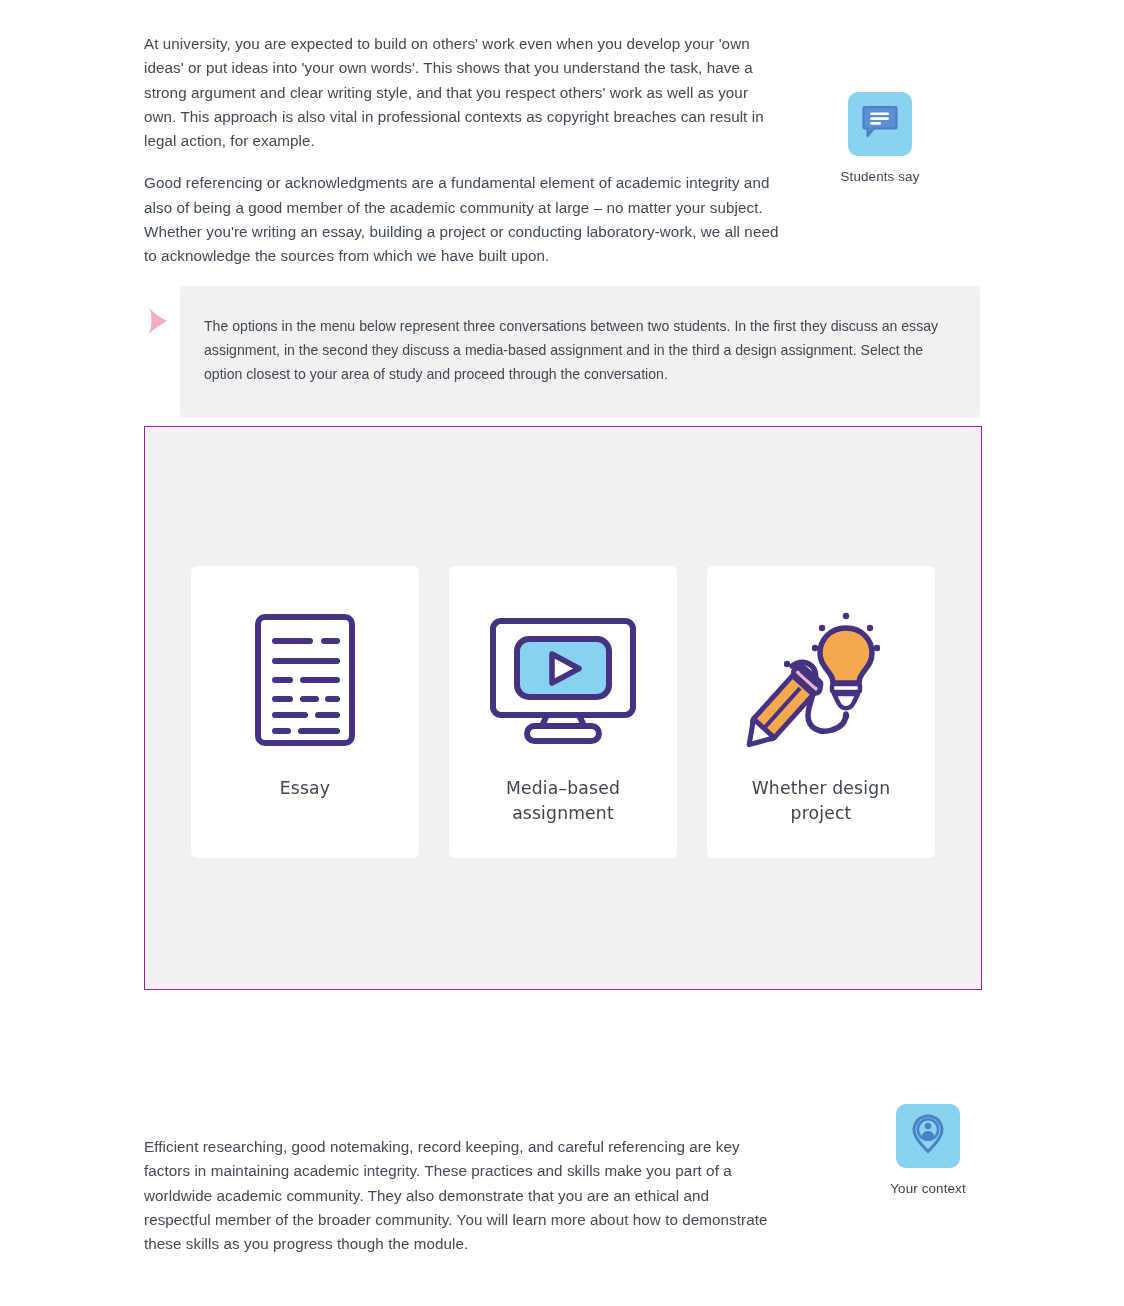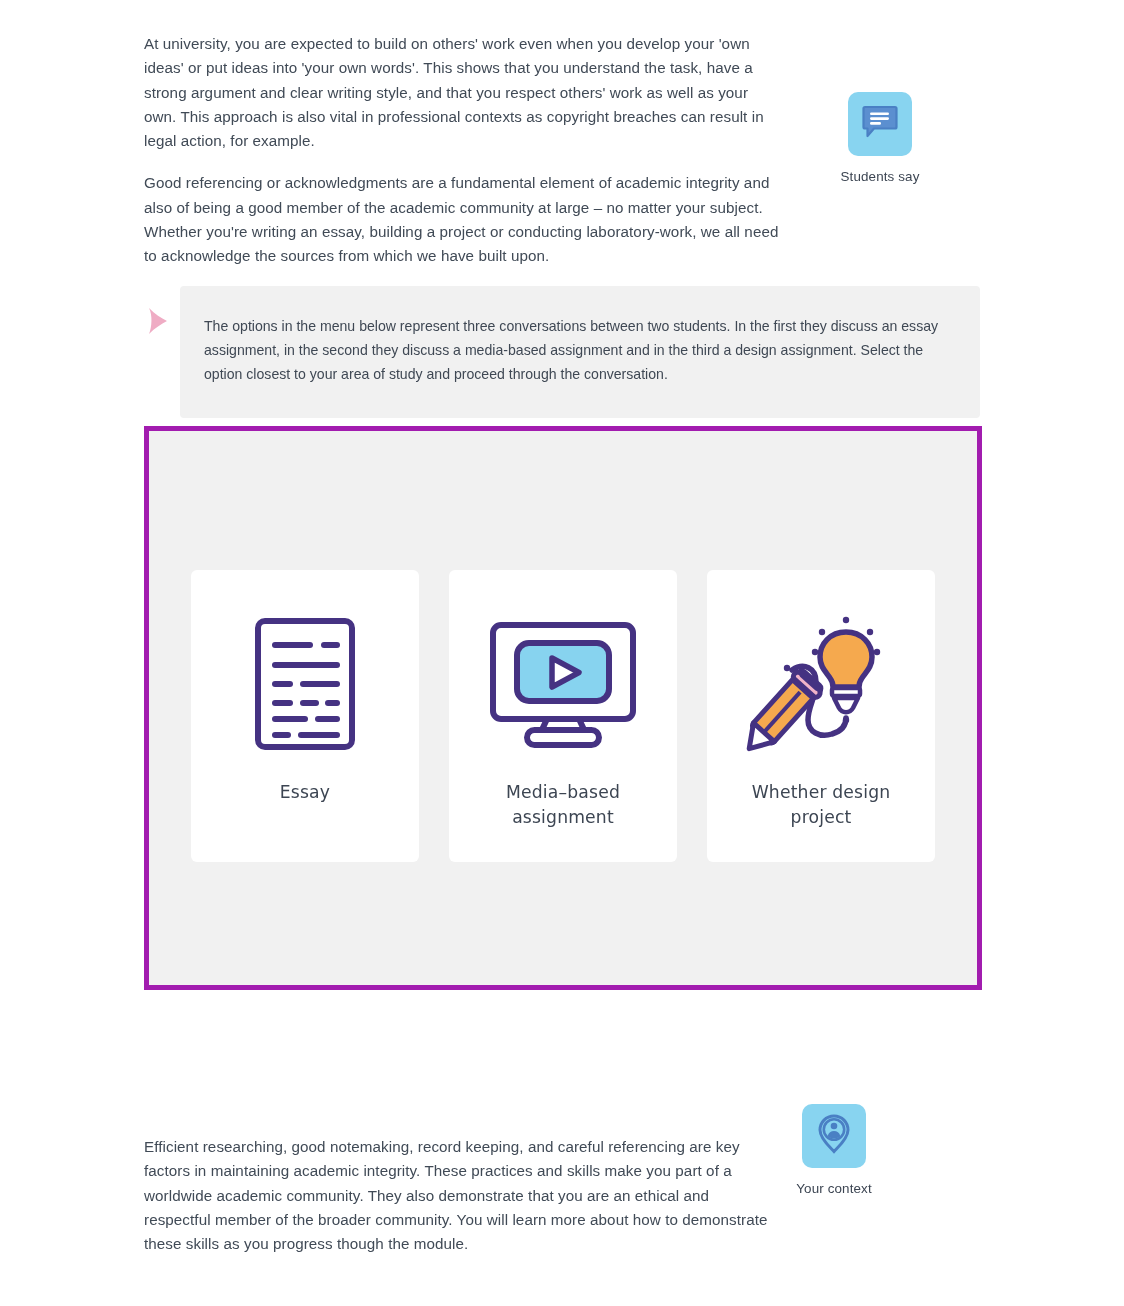--- a/index.html
+++ b/index.html
@@ -82,21 +82,21 @@
   }
 
   
   .panel {
     position: absolute;
     left: 144px;
     top: 426px;
     width: 838px;
     height: 564px;
     background: #f1f1f1;
-    border: 5px solid #a21caf;
+    border: 1px solid #a21caf;
   }
   .cards {
     position: absolute;
     left: 0;
     top: 139px;
     width: 100%;
     display: flex;
     justify-content: center;
     gap: 30px;
   }
@@ -232,21 +232,21 @@
       <div class="card-label">Whether design project</div>
     </div>
 
   </div>
 </div>
 
 <div class="para-block" style="top:1098px;margin-top:37px;">
   <p class="para">Efficient researching, good notemaking, record keeping, and careful referencing are key factors in maintaining academic integrity. These practices and skills make you part of a worldwide academic community. They also demonstrate that you are an ethical and respectful member of the broader community. You will learn more about how to demonstrate these skills as you progress though the module.</p>
 </div>
 
-<div class="aside-icon" style="left:754px; top:1104px;">
+<div class="aside-icon" style="left:848px; top:1104px;">
   <div class="icon-tile">
     <span>
       <svg width="34" height="40" viewBox="0 0 34 40" aria-hidden="true">
         <path d="M17 2 C9 2 3 8.3 3 16 C3 25 14 34 17 37.5 C20 34 31 25 31 16 C31 8.3 25 2 17 2 Z" fill="none" stroke="#4a80c4" stroke-width="3"></path>
         <circle cx="17" cy="15.5" r="10.2" fill="none" stroke="#4a80c4" stroke-width="2.6"></circle>
         <circle cx="17" cy="12" r="3.3" fill="#4a80c4"></circle>
         <path d="M10.6 22.2 C11.6 18.6 14 17 17 17 C20 17 22.4 18.6 23.4 22.2 A10 10 0 0 1 10.6 22.2 Z" fill="#4a80c4"></path>
       </svg>
     </span>
   </div>

